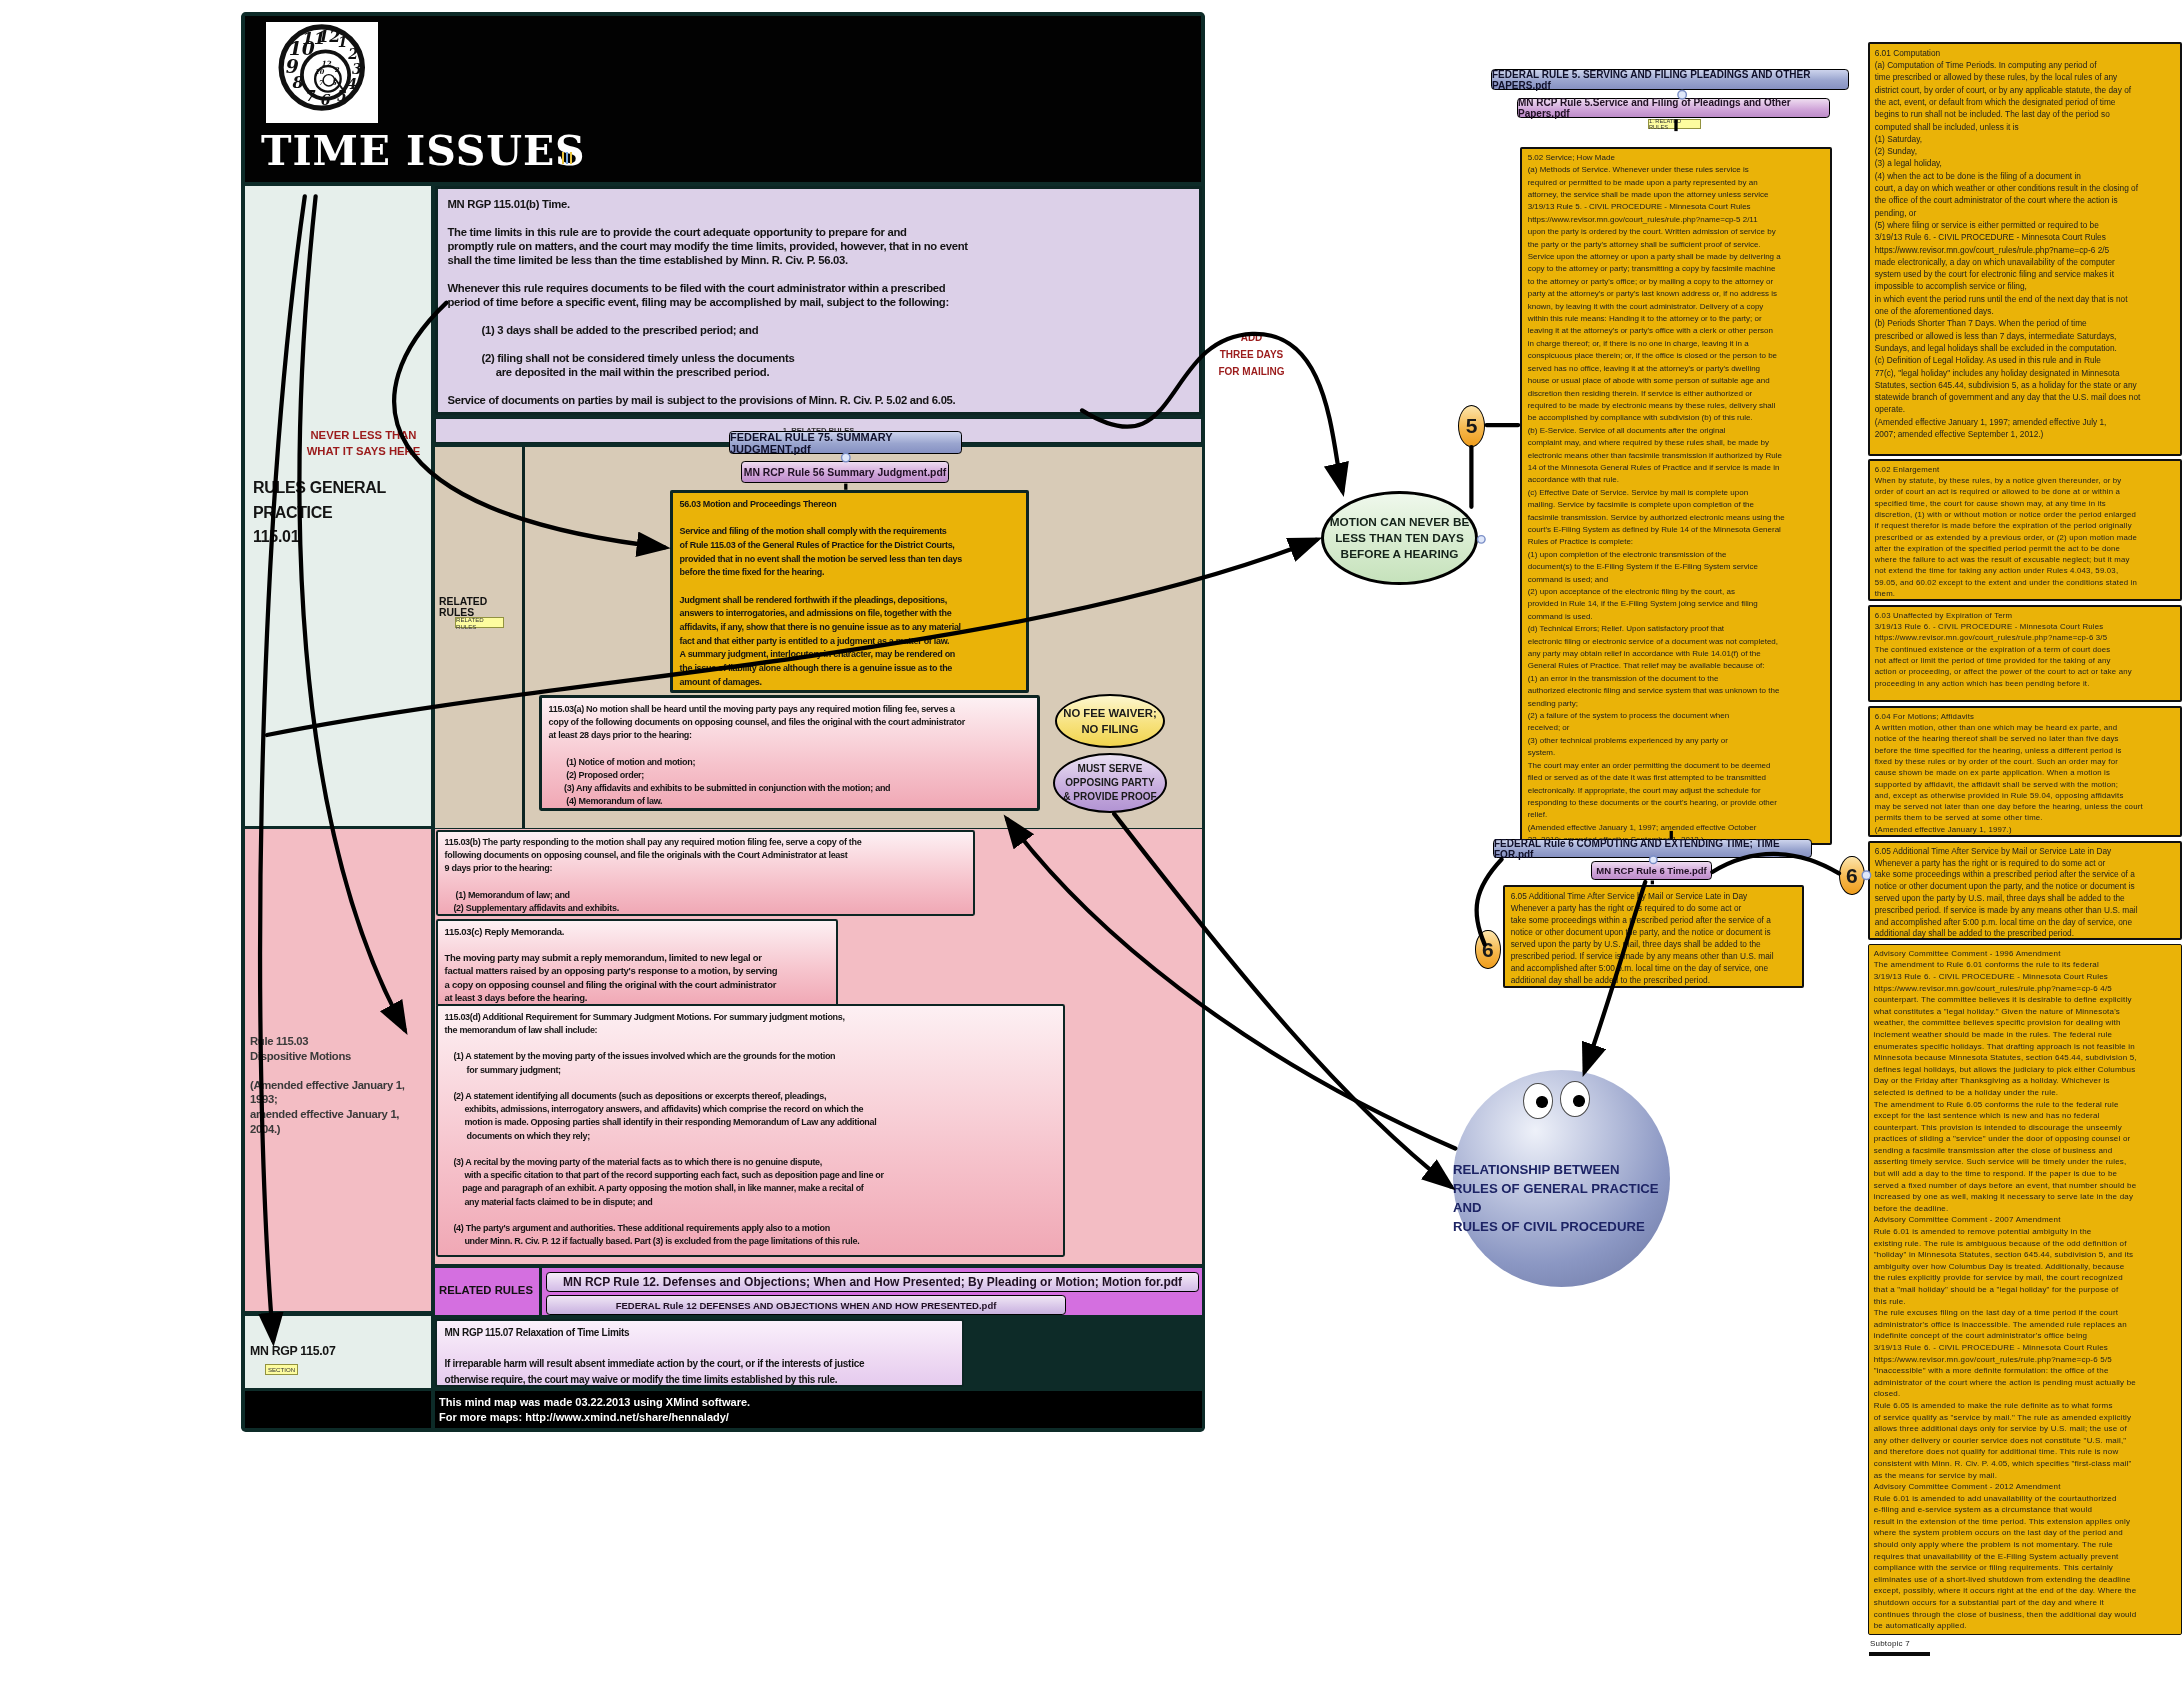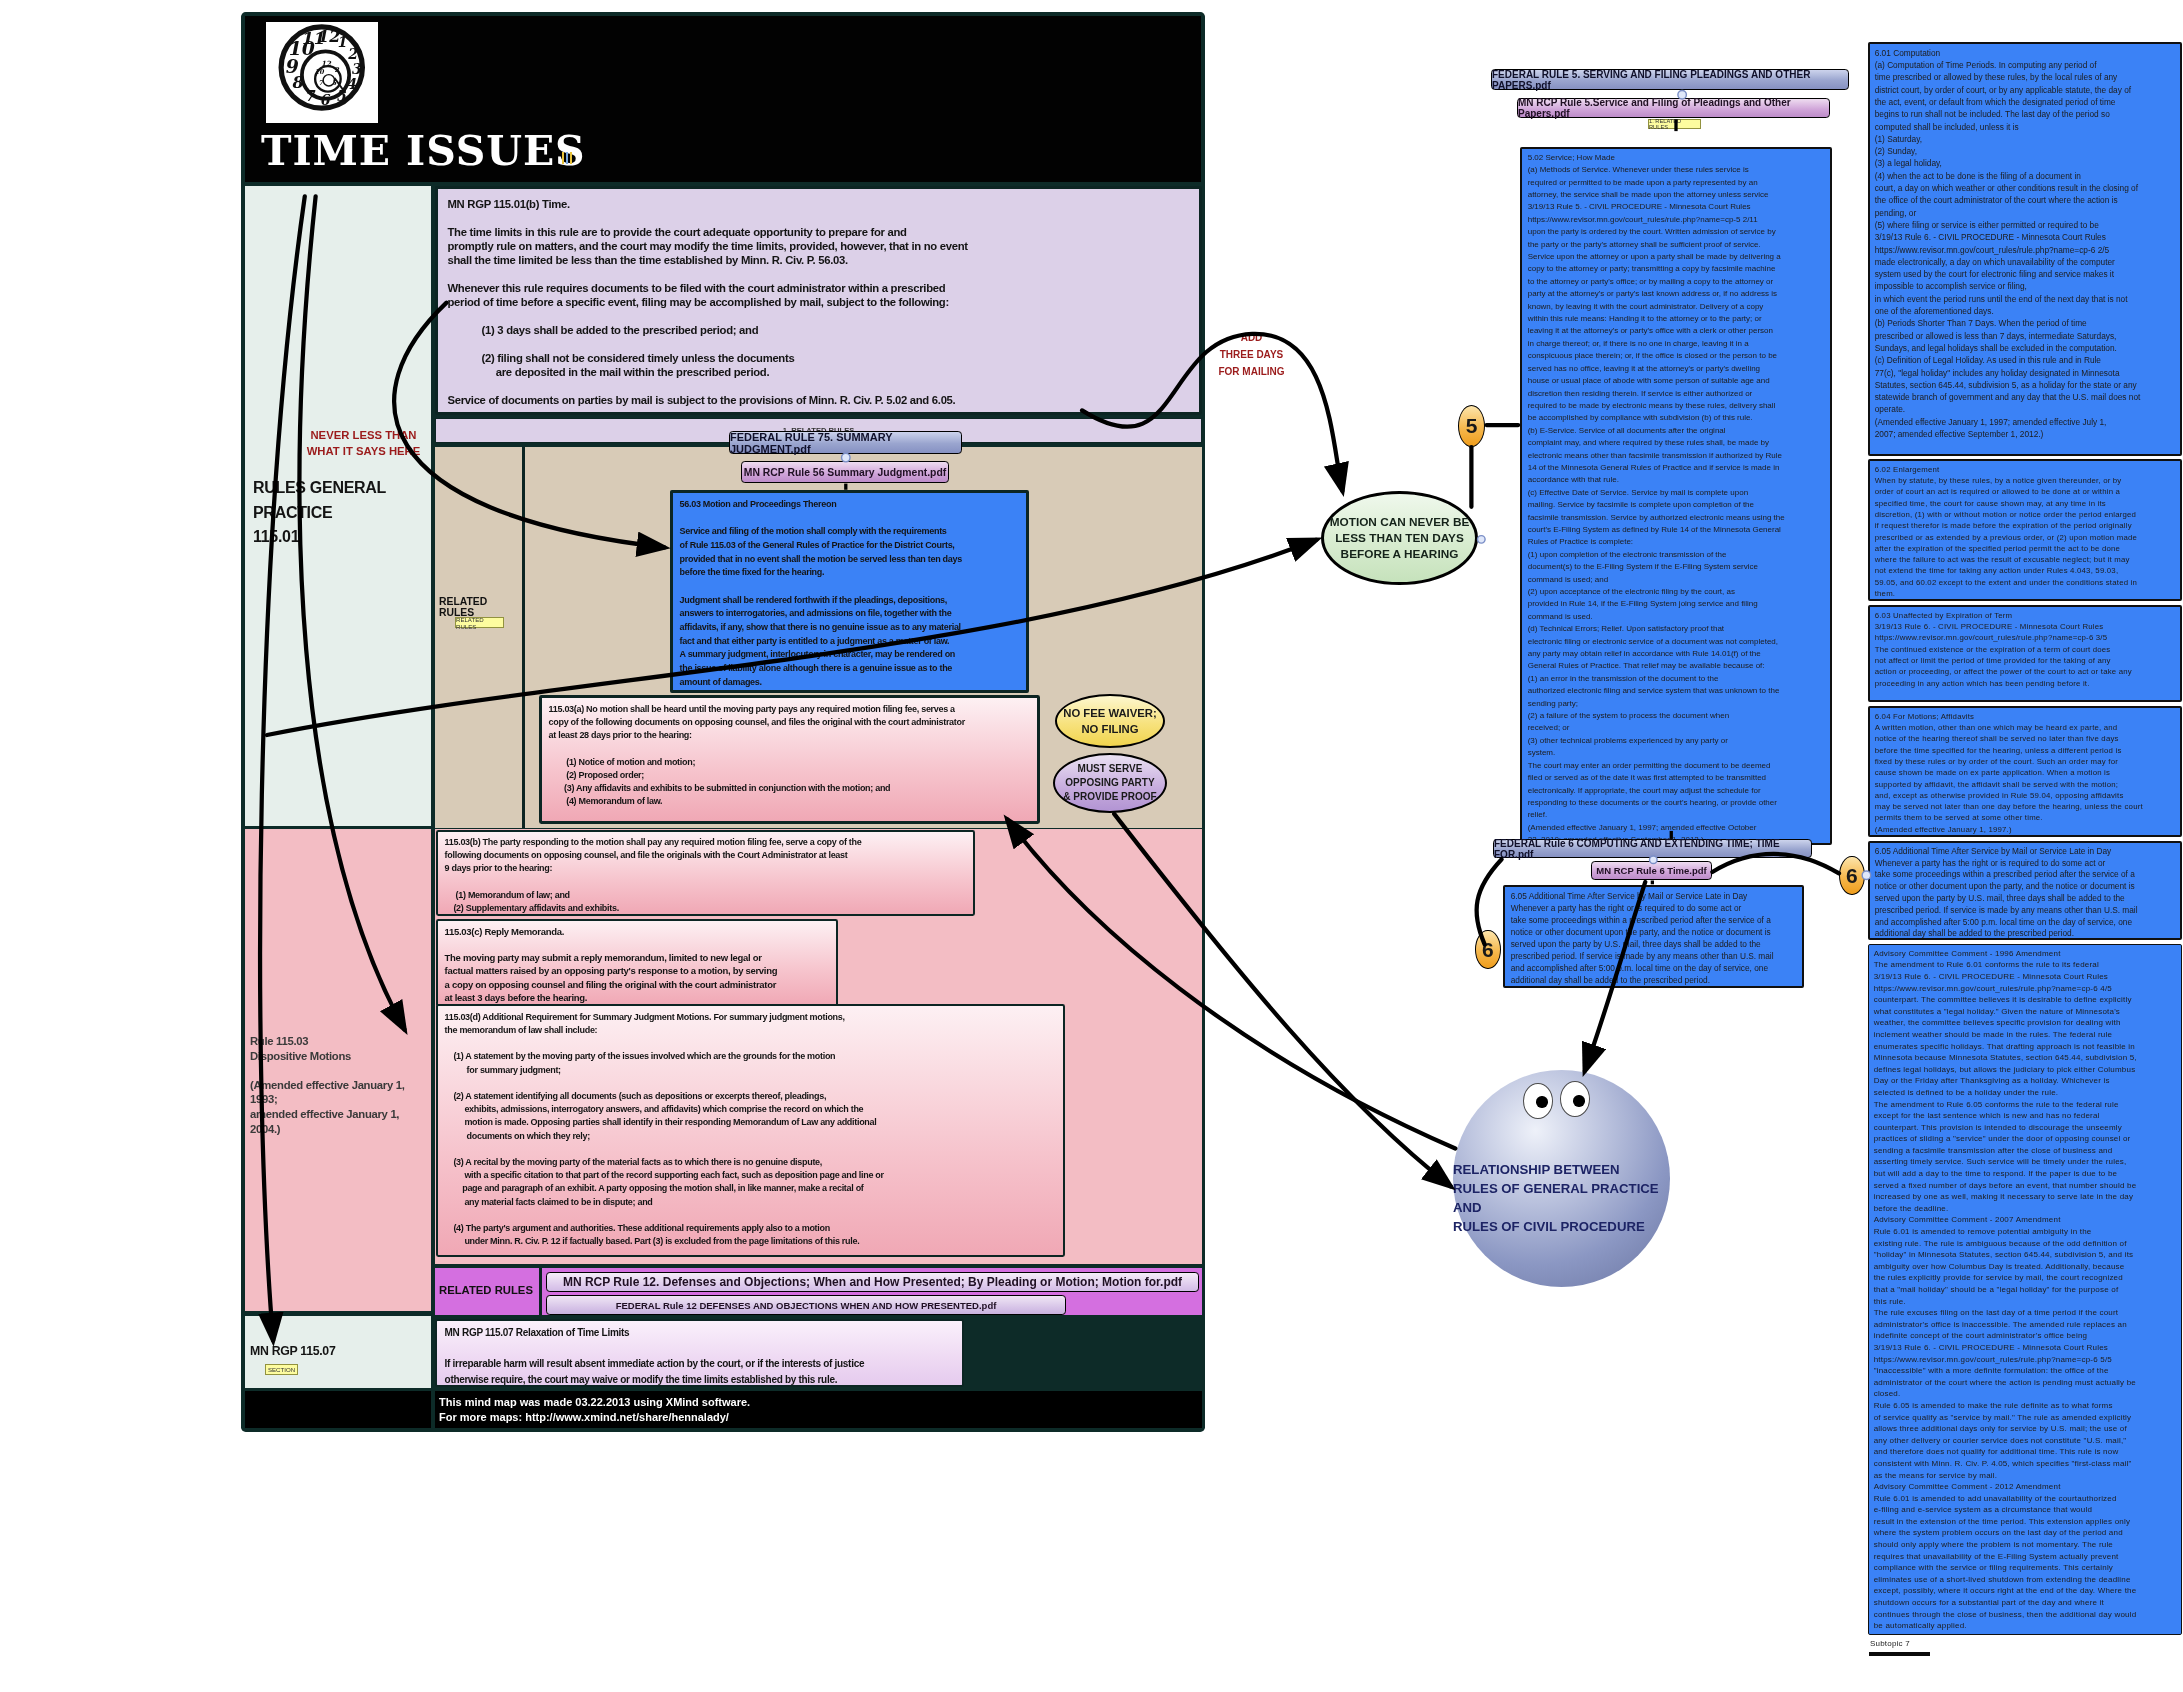--- a/index.html
+++ b/index.html
@@ -2,21 +2,21 @@
 <html style="font-size:7.6px"><head>
 <meta charset="utf-8">
 <style>
   html,body{margin:0;padding:0;background:#ffffff;}
   #canvas{position:relative;width:2183px;height:1693px;background:#ffffff;overflow:hidden;
           font-family:"Liberation Sans",sans-serif;}
   .abs{position:absolute;box-sizing:border-box;}
   .maptext{font-weight:700;color:#141414;letter-spacing:-0.3px;white-space:pre-wrap;}
   .rcoltext{font-weight:400;color:#1c1c1c;white-space:pre-wrap;}
   .nodebox{border:2.8px solid #0c2523;border-radius:2.4px;}
-  .yellowbox{background:#3b82f6;border:2.8px solid #101010;border-radius:1.9px;}
+  .yellowbox{background:#eab308;border:2.8px solid #101010;border-radius:1.9px;}
   .pdfblue{background:linear-gradient(180deg,#ccd3ec 0%,#9aa5cf 55%,#8691c2 100%);
            border:1.9px solid #000;border-radius:3.8px;display:flex;align-items:center;justify-content:center;
            font-weight:700;color:#10102a;}
   .pdfpink{background:linear-gradient(180deg,#eedcf0 0%,#cfa3d8 60%,#bd8cc9 100%);
            border:1.9px solid #000;border-radius:3.8px;display:flex;align-items:center;justify-content:center;
            font-weight:700;color:#201024;}
   .pinkgrad{background:linear-gradient(180deg,#fdf0f3 0%,#f6c3cc 60%,#f0a8b5 100%);}
   .tag{background:#fdfc9f;border:0.9px solid #92923f;color:#333;display:flex;align-items:center;justify-content:center;
        font-weight:400;}
   .ellipse{border-radius:50%;border:2.8px solid #000;display:flex;align-items:center;justify-content:center;
@@ -113,21 +113,21 @@
 before the time fixed for the hearing.
 
 Judgment shall be rendered forthwith if the pleadings, depositions,
 answers to interrogatories, and admissions on file, together with the
 affidavits, if any, show that there is no genuine issue as to any material
 fact and that either party is entitled to a judgment as a matter of law.
 A summary judgment, interlocutory in character, may be rendered on
 the issue of liability alone although there is a genuine issue as to the
 amount of damages.</div>
 
-  <div class="abs nodebox pinkgrad maptext" style="left:539px;top:695px;width:501px;height:129px;border-width:3.3px;
+  <div class="abs nodebox pinkgrad maptext" style="left:539px;top:695px;width:501px;height:116px;border-width:3.3px;
               font-size:9px;line-height:13.2px;padding:4.7px 6.6px;">115.03(a) No motion shall be heard until the moving party pays any required motion filing fee, serves a
 copy of the following documents on opposing counsel, and files the original with the court administrator
 at least 28 days prior to the hearing:
 
         (1) Notice of motion and motion;
         (2) Proposed order;
        (3) Any affidavits and exhibits to be submitted in conjunction with the motion; and
         (4) Memorandum of law.</div>
 
   <div class="abs ellipse" style="left:1055px;top:694px;width:110px;height:54px;font-size:11.3px;line-height:16px;color:#1a1a1a;

